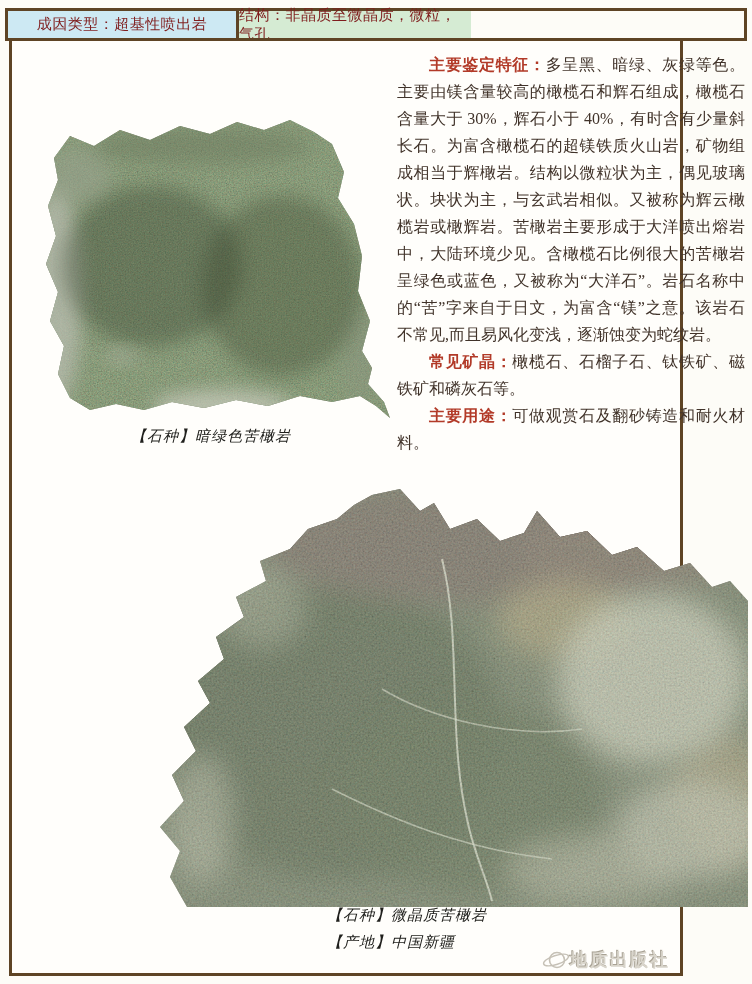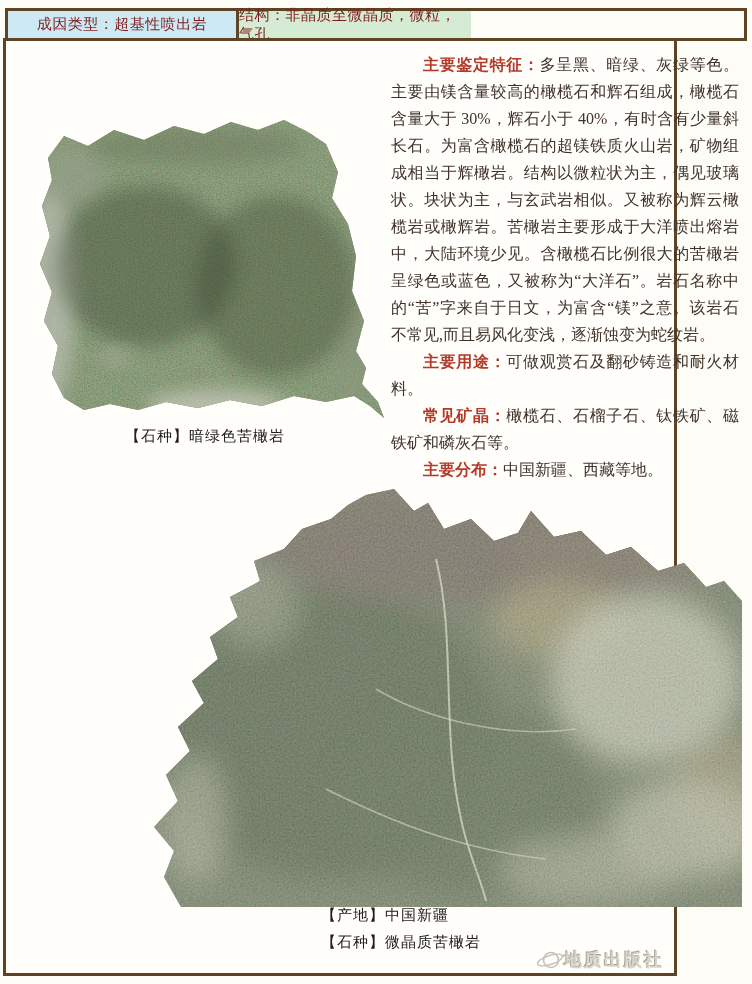--- a/index.html
+++ b/index.html
@@ -21,36 +21,36 @@
     font-family:"Liberation Sans", sans-serif;
     font-size:15px;letter-spacing:.5px;color:#7f1d1d;
     box-sizing:border-box;height:100%;
   }
   .header .cell + .cell{border-left:3px solid #5e4425;}
   .cell-1{width:228px;background:#cde9f3;}
   .cell-2{width:235px;background:#d5ebd3;}
   .cell-3{width:229px;flex:1;background:#decfbc;}
 
   
-  .main-box{left:3px;top:38px;width:674px;height:938px;}
+  .main-box{left:9px;top:38px;width:674px;height:938px;}
 
   
   .article{
     position:absolute;left:385px;top:10px;width:348px;
     font-size:16px;line-height:27px;color:#41332a;
     text-align:justify;
   }
   .article p{margin:0;text-indent:2em;}
   .sec-h{color:#b23a28;font-weight:bold;font-family:"Liberation Sans", sans-serif;}
 
   
   .photo{position:absolute;}
   .caption{
     position:absolute;
-    font-family:"DejaVu Serif", serif;
+    font-family:"DejaVu Serif", serif;font-style:italic;
     font-size:15px;line-height:27px;letter-spacing:1px;color:#20201d;
   }
 
   
   .publisher{
     position:absolute;right:10px;top:903px;height:32px;
     display:flex;align-items:center;
   }
   .publisher .pub-name{
     font-family:"Liberation Sans", sans-serif;
@@ -68,23 +68,22 @@
   </div>
   <div class="cell cell-2">
     <span>结构：非晶质至微晶质，微粒，气孔</span>
   </div>
 </div>
 
 <div class="frame-border main-box">
 
   <div class="article">
     <p><span class="sec-h">主要鉴定特征：</span><span>多呈黑、暗绿、灰绿等色。主要由镁含量较高的橄榄石和辉石组成，橄榄石含量大于 30%，辉石小于 40%，有时含有少量斜长石。为富含橄榄石的超镁铁质火山岩，矿物组成相当于辉橄岩。结构以微粒状为主，偶见玻璃状。块状为主，与玄武岩相似。又被称为辉云橄榄岩或橄辉岩。苦橄岩主要形成于大洋喷出熔岩中，大陆环境少见。含橄榄石比例很大的苦橄岩呈绿色或蓝色，又被称为“大洋石”。岩石名称中的“苦”字来自于日文，为富含“镁”之意。该岩石不常见,而且易风化变浅，逐渐蚀变为蛇纹岩。</span></p>
+    <p><span class="sec-h">常见矿晶：</span><span>橄榄石、石榴子石、钛铁矿、磁铁矿和磷灰石等。</span></p>
     <p><span class="sec-h">主要用途：</span><span>可做观赏石及翻砂铸造和耐火材料。</span></p>
-    <p><span class="sec-h">常见矿晶：</span><span>橄榄石、石榴子石、钛铁矿、磁铁矿和磷灰石等。</span></p>
-    <p><span class="sec-h">主要分布：</span><span>中国新疆、西藏等地。</span></p>
   </div>
 
   <svg class="photo" style="left:20px;top:65px;" width="372" height="316" viewBox="0 0 372 316">
     <defs>
       <filter id="tex1" x="-5%" y="-5%" width="110%" height="110%">
         <feTurbulence type="fractalNoise" baseFrequency="0.75" numOctaves="3" seed="11"></feTurbulence>
         <feColorMatrix type="matrix" values="0.55 0.20 0.00 0 0.08
                                              0.20 0.60 0.10 0 0.13
                                              0.10 0.30 0.20 0 0.05
                                              0 0 0 0 1"></feColorMatrix>
@@ -152,22 +151,22 @@
       <ellipse cx="70" cy="330" rx="32" ry="65" fill="#b5b2a3" opacity="0.55" filter="url(#patch2)"></ellipse>
       <ellipse cx="130" cy="120" rx="45" ry="40" fill="#a9a796" opacity="0.45" filter="url(#patch2)"></ellipse>
       <path d="M 310,70 C 330,150 315,240 335,330 C 342,365 355,390 360,412" stroke="#e9e7dc" stroke-width="2" fill="none" opacity="0.75"></path>
       <path d="M 250,200 C 300,230 380,250 450,240" stroke="#e3e1d6" stroke-width="1.5" fill="none" opacity="0.6"></path>
       <path d="M 200,300 C 260,330 330,360 420,370" stroke="#e9e7dc" stroke-width="1.5" fill="none" opacity="0.6"></path>
       <rect x="0" y="0" width="616" height="418" filter="url(#tex2)" opacity="0.45"></rect>
     </g>
   </svg>
 
   <div class="caption" style="left:315px;top:861px;">
+    <div>【石种】微晶质苦橄岩</div>
     <div>【产地】中国新疆</div>
-    <div>【石种】微晶质苦橄岩</div>
   </div>
 
   <div class="publisher">
     <svg width="28" height="26" viewBox="0 0 28 26">
       <circle cx="15" cy="13" r="7.5" fill="none" stroke="#c6c1b6" stroke-width="1.6"></circle>
       <ellipse cx="14" cy="13" rx="13" ry="4.5" fill="none" stroke="#c6c1b6" stroke-width="1.4" transform="rotate(-18 14 13)"></ellipse>
     </svg>
     <span class="pub-name">地质出版社</span>
   </div>
 

